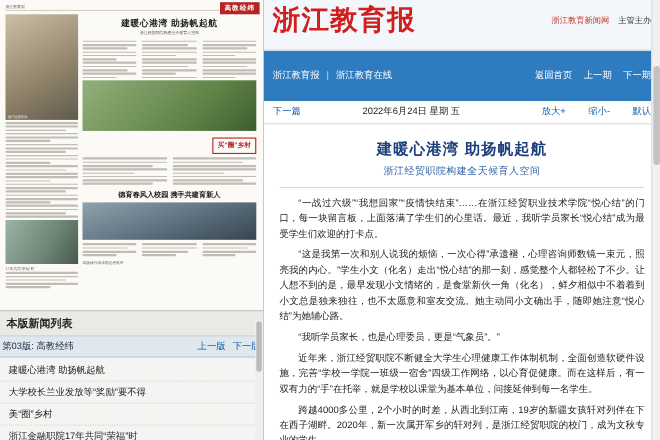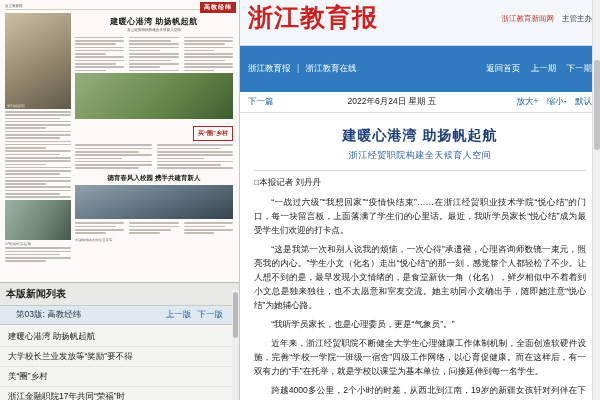--- a/index.html
+++ b/index.html
@@ -82,21 +82,21 @@
 
   
   .index-box { padding: 0; }
   .index-title {
     background: #e9e9e6; border-bottom: 1px solid #c8c8c8;
     font-size: 10px; color: #222; padding: 4px 6px; font-weight: bold;
   }
   .index-head {
     display: flex; justify-content: space-between; align-items: center;
     background: #dfe7ef; border-bottom: 1px solid #b9c6d3;
-    padding: 3px 16px; font-size: 8.5px; color: #234;
+    padding: 3px 2px; font-size: 8.5px; color: #234;
   }
   .index-head .pager span { color: #1a5fa8; cursor: pointer; margin-left: 4px; }
   .index-list { list-style: none; margin: 0; padding: 2px 0 0 0; }
   .index-list li {
     font-size: 8.5px; color: #222; padding: 3.5px 8px;
     border-bottom: 1px dotted #d6d6d2;
     white-space: nowrap; overflow: hidden; text-overflow: ellipsis;
   }
 
   
@@ -128,21 +128,21 @@
   .navbar .sep { margin: 0 4px; opacity: .7; }
   .navbar .right a { color: #fff; text-decoration: none; margin-left: 8px; }
   .toolbar {
     border-bottom: 1px solid #dcdcdc;
     display: flex; align-items: center; justify-content: space-between;
     padding: 4px 8px; font-size: 8.5px; color: #333;
     background: #fff;
   }
   .toolbar .prev { color: #1a5fa8; }
   .toolbar .date { color: #222; }
-  .toolbar .sizes span { color: #1a5fa8; margin-left: 6px; }
+  .toolbar .sizes span { color: #1a5fa8; margin-left: 18px; }
   .article { padding: 8px 14px 0 14px; }
   .art-title {
     font-size: 14px; font-weight: bold; color: #1b3f7a;
     text-align: center; letter-spacing: 1px; margin: 6px 0 4px;
   }
   .art-sub {
     font-size: 9px; color: #2b5fa5; text-align: center;
     letter-spacing: .5px; margin-bottom: 8px;
   }
   .art-rule { border-top: 1px solid #d8d8d8; margin: 4px 0 6px; }
@@ -376,21 +376,20 @@
         <span>放大+</span>
         <span>缩小-</span>
         <span>默认</span>
       </span>
     </div>
 
     <div class="article">
       <div class="art-title">建暖心港湾  助扬帆起航</div>
       <div class="art-sub">浙江经贸职院构建全天候育人空间</div>
       <div class="art-rule"></div>
-      <div class="byline">□本报记者  刘丹丹</div>
       <div class="art-body">
         <p>“一战过六级”“我想回家”“疫情快结束”……在浙江经贸职业技术学院“悦心结”的门口，每一块留言板，上面落满了学生们的心里话。最近，我听学员家长“悦心结”成为最受学生们欢迎的打卡点。</p>
         <p>“这是我第一次和别人说我的烦恼，一次心得”承遗褪，心理咨询师数镜一束元，照亮我的内心。”学生小文（化名）走出“悦心结”的那一刻，感觉整个人都轻松了不少。让人想不到的是，最早发现小文情绪的，是食堂新伙一角（化名），鲜夕相似中不着着到小文总是独来独往，也不太愿意和室友交流。她主动同小文确出手，随即她注意“悦心结”为她辅心路。</p>
         <p>“我听学员家长，也是心理委员，更是“气象员”。”</p>
         <p>近年来，浙江经贸职院不断健全大学生心理健康工作体制机制，全面创造软硬件设施，完善“学校一学院一班级一宿舍”四级工作网络，以心育促健康。而在这样后，有一双有力的“手”在托举，就是学校以课堂为基本单位，问接延伸到每一名学生。</p>
         <p>跨越4000多公里，2个小时的时差，从西北到江南，19岁的新疆女孩轩对列伴在下在西子湖畔。2020年，新一次属开军乡的轩对列，是浙江经贸职院的校门，成为文秋专业的学生。</p>
 
       </div>
     </div>
 

